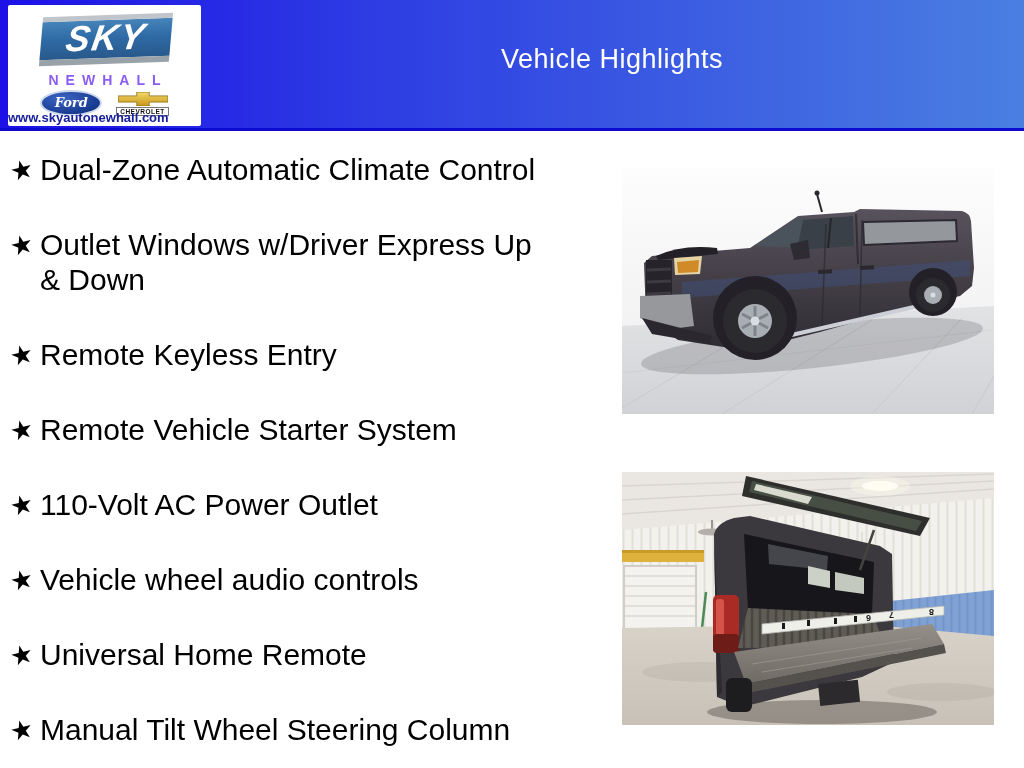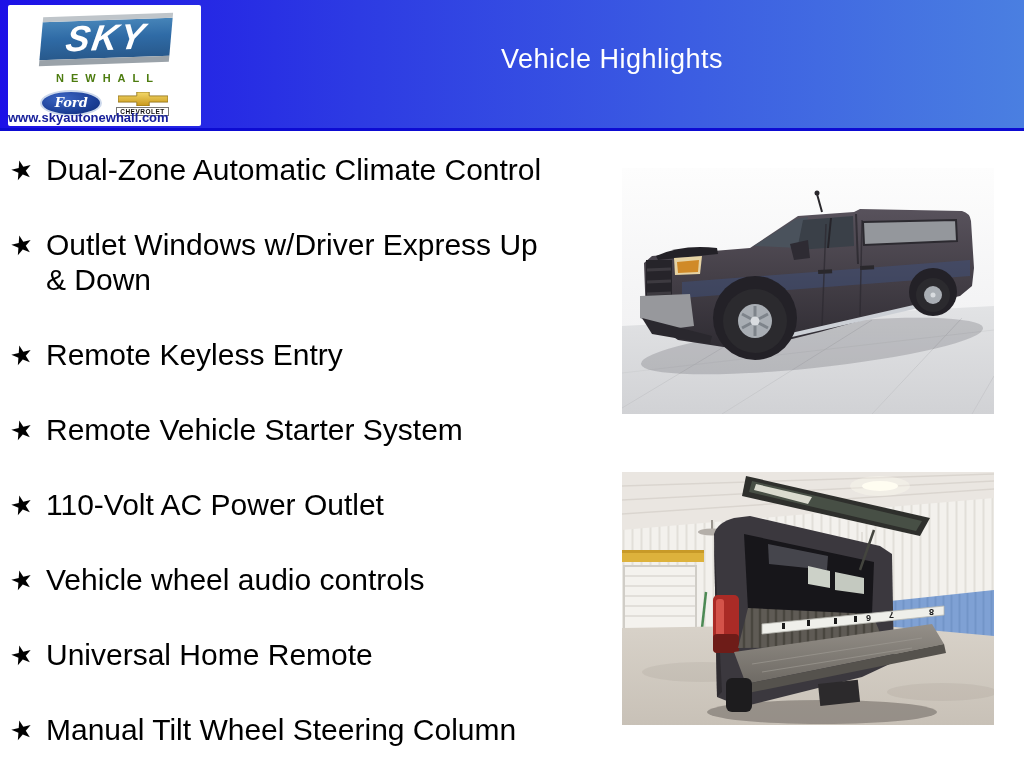--- a/index.html
+++ b/index.html
@@ -30,22 +30,22 @@
     border-top:5px solid #bfc5ca;border-bottom:6px solid #9aa2a9;
     transform:rotate(-2deg) skewX(-7deg);
   }
   .sky-text{
     width:100%;text-align:center;color:#ffffff;
     font-size:36px;font-weight:bold;font-style:italic;letter-spacing:2px;
     line-height:36px;transform:skewX(-4deg);
   }
   .newhall{
     position:absolute;left:0;top:67px;width:100%;text-align:center;
-    font-size:11px;font-weight:600;letter-spacing:7px;text-indent:7px;
-    color:#4d7c0f;
+    font-size:14px;font-weight:600;letter-spacing:7px;text-indent:7px;
+    color:#8b5cf6;
   }
   .brand-row{
     position:absolute;left:0;top:85px;width:100%;height:26px;
     display:flex;justify-content:center;align-items:flex-end;gap:14px;
   }
   .ford-oval{
     width:58px;height:22px;border-radius:50%;
     background:radial-gradient(ellipse at 35% 30%,#3c66c4 0%,#1a3d94 65%,#122c72 100%);
     border:2px solid #ccd8ec;
     color:#ffffff;text-align:center;line-height:21px;
@@ -66,21 +66,21 @@
     list-style:none;margin:0;padding:0;
   }
   .features li{
     display:flex;align-items:flex-start;margin-bottom:40px;
     color:#000000;font-size:30px;line-height:35px;
   }
   .star{
     flex:0 0 30px;width:30px;font-size:26px;line-height:35px;color:#000;
     transform:rotate(-14deg);transform-origin:center;
   }
-  .feature-text{width:505px;margin-left:6px;}
+  .feature-text{width:505px;}
   .feature-text span{display:block;}
   
   .photo{position:absolute;display:block;}
   .photo-exterior{left:622px;top:168px;width:372px;height:246px;}
   .photo-cargo{left:622px;top:472px;width:372px;height:253px;}
 </style>
 </head>
 <body>
 
 <div class="header">

